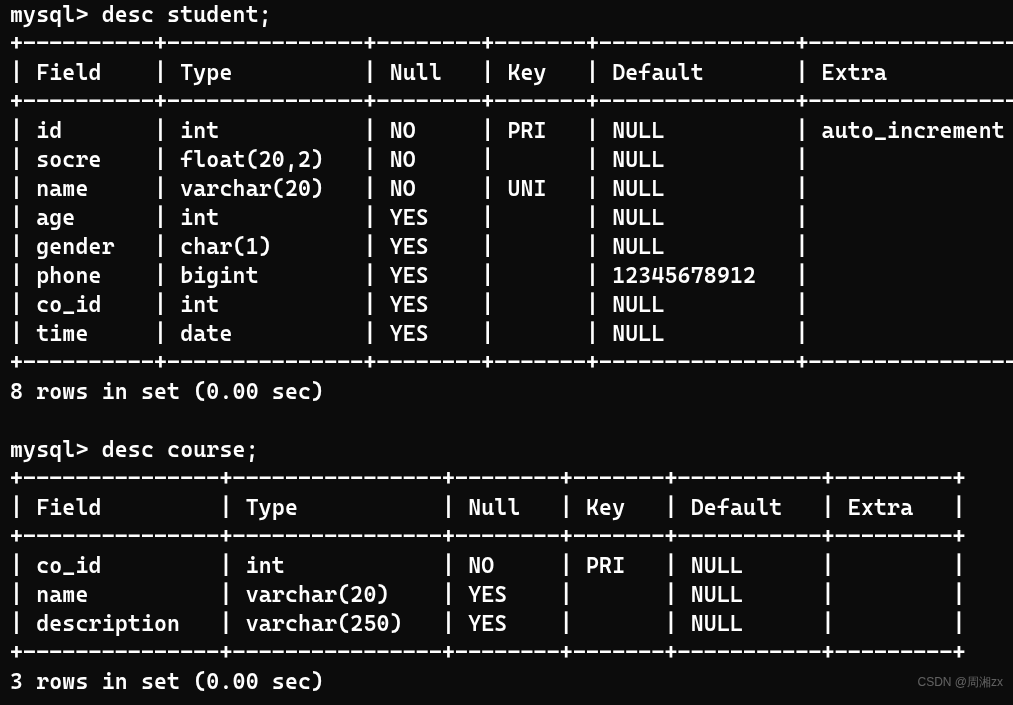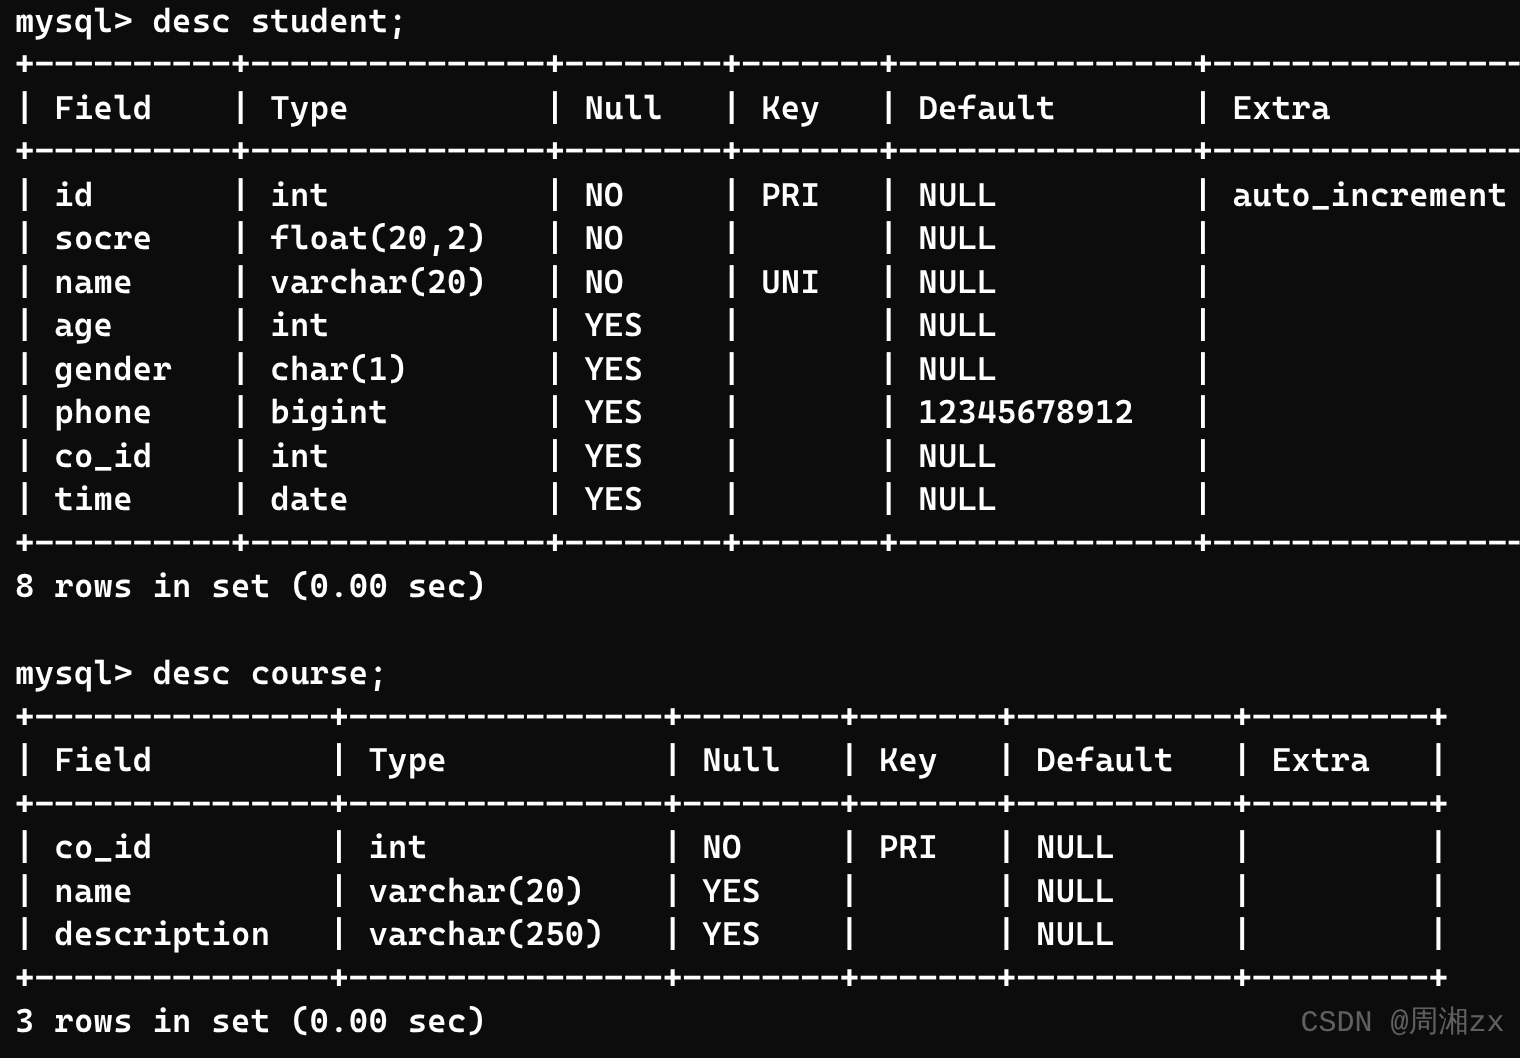--- a/index.html
+++ b/index.html
@@ -14,23 +14,23 @@
       height: 705px;
       overflow: hidden;
       position: relative;
       letter-spacing: 0.2px;
       font-weight: 600;
     }
     .watermark {
       position: absolute;
       bottom: 8px;
       right: 10px;
-      font-size: 20px;
+      font-size: 12px;
       color: rgba(255,255,255,0.35);
-      font-family: Liberation Mono, monospace;
+      font-family: Liberation Sans, sans-serif;
       font-weight: 400;
       letter-spacing: 0;
     }
     pre {
       font-family: inherit;
       white-space: pre;
     }
   </style>
 </head>
 <body>

